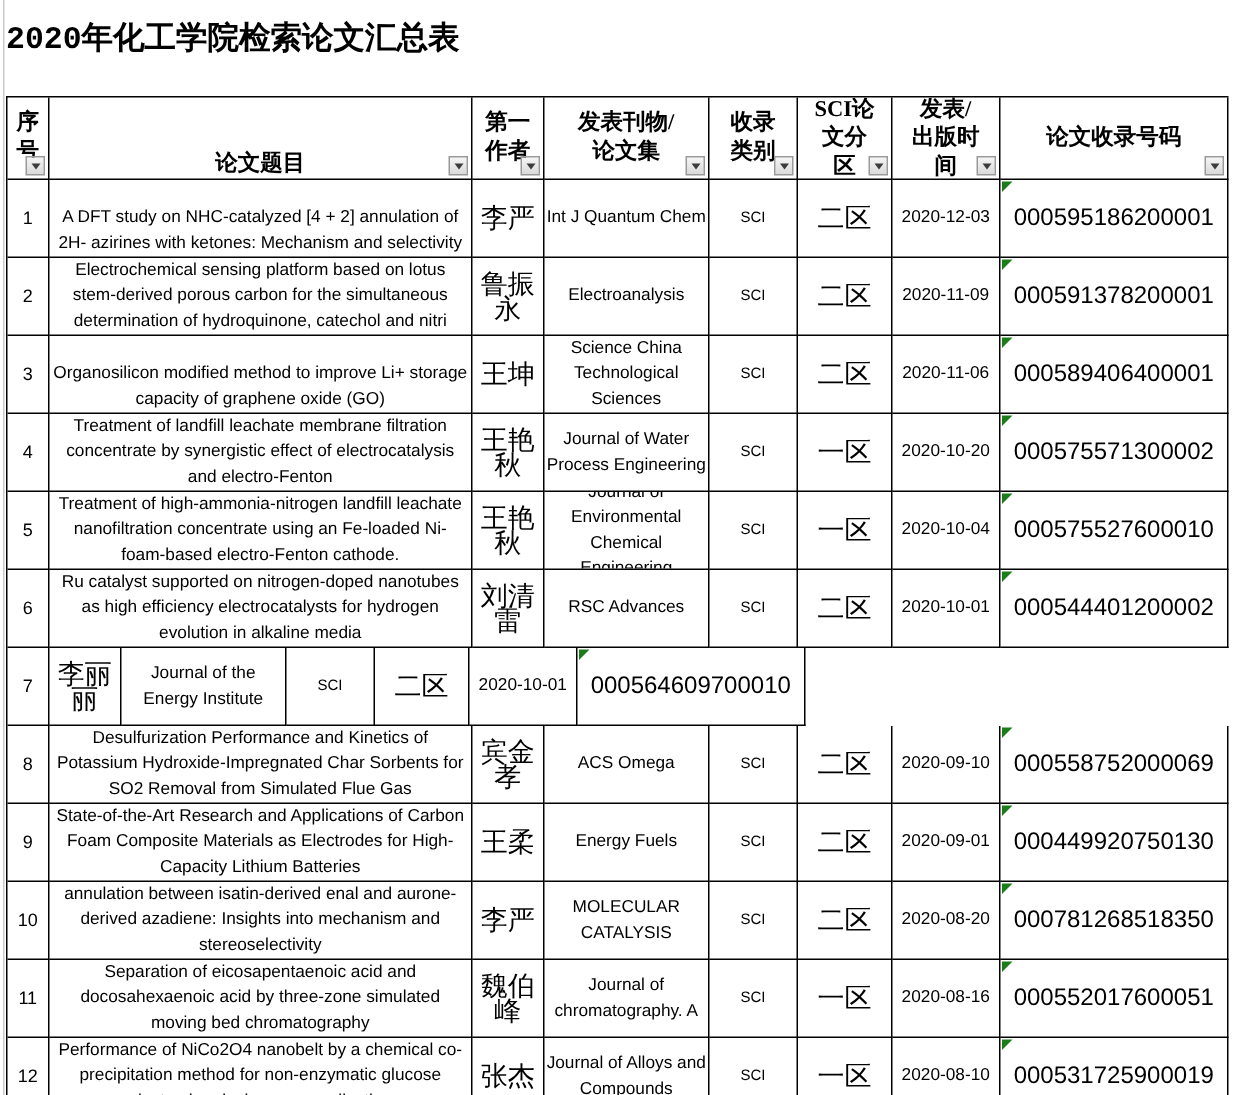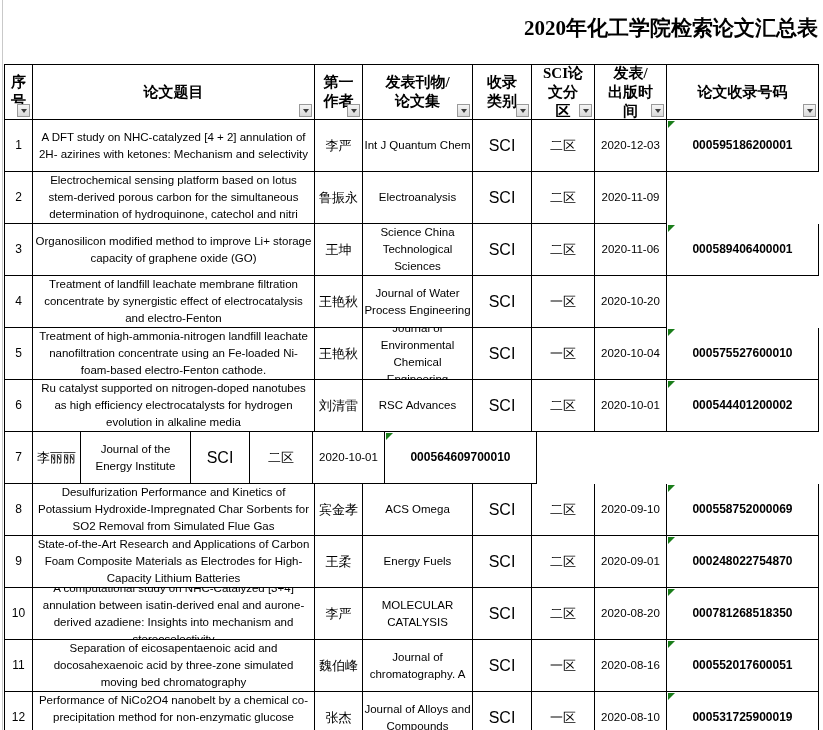--- a/index.html
+++ b/index.html
@@ -1,45 +1,45 @@
 <!DOCTYPE html>
 <html><head>
 <meta charset="utf-8">
 <style>
   html,body{margin:0;padding:0;background:#ffffff;}
   body{width:823px;height:730px;overflow:hidden;position:relative;
        font-family:"Liberation Sans",sans-serif;color:#000;}
   .sheet{position:absolute;left:0;top:0;width:823px;height:730px;background:#fff;}
   .left-gridline{position:absolute;left:2px;top:0;width:1px;height:730px;background:#c9c9c9;}
   .page-title{position:absolute;left:4px;top:10px;width:814px;height:36px;line-height:36px;
-      text-align:right;font-family:Liberation Serif, serif;font-weight:bold;font-size:21px;}
+      text-align:left;font-family:Liberation Mono, monospace;font-weight:bold;font-size:21px;}
   .tbl{position:absolute;left:4px;top:64px;width:814px;border-top:1px solid #000;border-left:1px solid #000;}
   .row{display:flex;}
   .cell{border-right:1px solid #000;border-bottom:1px solid #000;box-sizing:border-box;
       display:flex;align-items:center;justify-content:center;text-align:center;
       overflow:hidden;position:relative;line-height:17px;font-size:11.5px;}
   
-  .c0{width:28px;} .c1{width:282px;} .c2{width:48px;} .c3{width:110px;}
+  .c0{width:28px;} .c1{width:282px;align-items:flex-end;} .c2{width:48px;} .c3{width:110px;}
   .c4{width:59px;} .c5{width:63px;} .c6{width:72px;} .c7{width:152px;}
   
   .hrow .cell{height:55px;font-family:"Liberation Serif",serif;font-weight:bold;
       font-size:15px;line-height:19px;}
   .hrow .c0{padding:0 1px;}
   .hrow .c2{padding:0 6px;}
   .hrow .c3{padding:0 17px;}
   .hrow .c4{padding:0 8px;}
   .hrow .c5{padding:0 10px;}
   .hrow .c6{padding:0 11px;}
   
   .brow .cell{height:52px;}
   .brow .c1{padding:0 2px;}
-  .brow .c2,.brow .c5{font-family:Liberation Serif, serif;font-size:13px;}
+  .brow .c2,.brow .c5{font-family:Liberation Serif, serif;font-size:18px;}
   .brow .c0{font-size:12px;}
-  .brow .c4{font-size:16px;align-items:center;}
-  .brow .c7{font-size:12px;font-weight:bold;}
+  .brow .c4{font-size:10px;align-items:center;}
+  .brow .c7{font-size:16px;}
   .prow .cell{height:3px;border-bottom:none;align-items:flex-start;}
   .prow .c3{line-height:17px;}
   
   .fbtn{position:absolute;right:2px;bottom:2px;width:13px;height:13px;
       background:linear-gradient(#f5f5f5,#dadada);border:1px solid #9a9a9a;
       box-sizing:border-box;display:flex;align-items:center;justify-content:center;}
   .fbtn .arr{width:0;height:0;border-left:3px solid transparent;
       border-right:3px solid transparent;border-top:4px solid #3c3c3c;}
   
   .flag{position:absolute;left:1px;top:1px;width:0;height:0;
@@ -145,20 +145,24 @@
           </div>
           <div class="cell c4">
             <span>SCI</span>
           </div>
           <div class="cell c5">
             <span>二区</span>
           </div>
           <div class="cell c6">
             <span>2020-11-09</span>
           </div>
+          <div class="cell c7">
+            <span>000591378200001</span>
+            <span class="flag"></span>
+          </div>
         </div>
         <div class="row brow">
           <div class="cell c0">
             <span>3</span>
           </div>
           <div class="cell c1">
             <span>Organosilicon modified method to improve Li+ storage capacity of graphene oxide (GO)</span>
           </div>
           <div class="cell c2">
             <span>王坤</span>
@@ -195,20 +199,24 @@
           </div>
           <div class="cell c4">
             <span>SCI</span>
           </div>
           <div class="cell c5">
             <span>一区</span>
           </div>
           <div class="cell c6">
             <span>2020-10-20</span>
           </div>
+          <div class="cell c7">
+            <span>000575571300002</span>
+            <span class="flag"></span>
+          </div>
         </div>
         <div class="row brow">
           <div class="cell c0">
             <span>5</span>
           </div>
           <div class="cell c1">
             <span>Treatment of high-ammonia-nitrogen landfill leachate nanofiltration concentrate using an Fe-loaded Ni-foam-based electro-Fenton cathode.</span>
           </div>
           <div class="cell c2">
             <span>王艳秋</span>
@@ -324,21 +332,21 @@
           <div class="cell c4">
             <span>SCI</span>
           </div>
           <div class="cell c5">
             <span>二区</span>
           </div>
           <div class="cell c6">
             <span>2020-09-01</span>
           </div>
           <div class="cell c7">
-            <span>000248022754870</span>
+            <span>000449920750130</span>
             <span class="flag"></span>
           </div>
         </div>
         <div class="row brow">
           <div class="cell c0">
             <span>10</span>
           </div>
           <div class="cell c1">
             <span>A computational study on NHC-Catalyzed [3+4] annulation between isatin-derived enal and aurone-derived azadiene: Insights into mechanism and stereoselectivity</span>
           </div>

